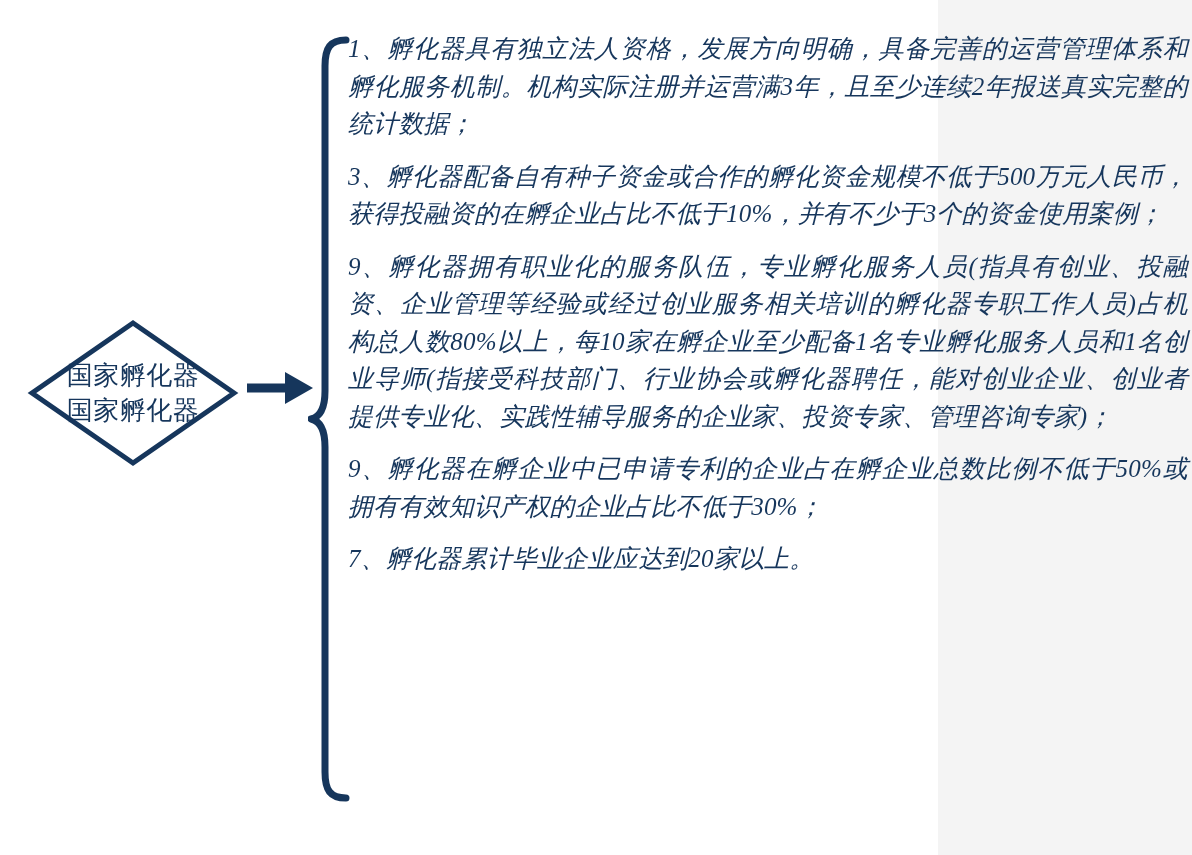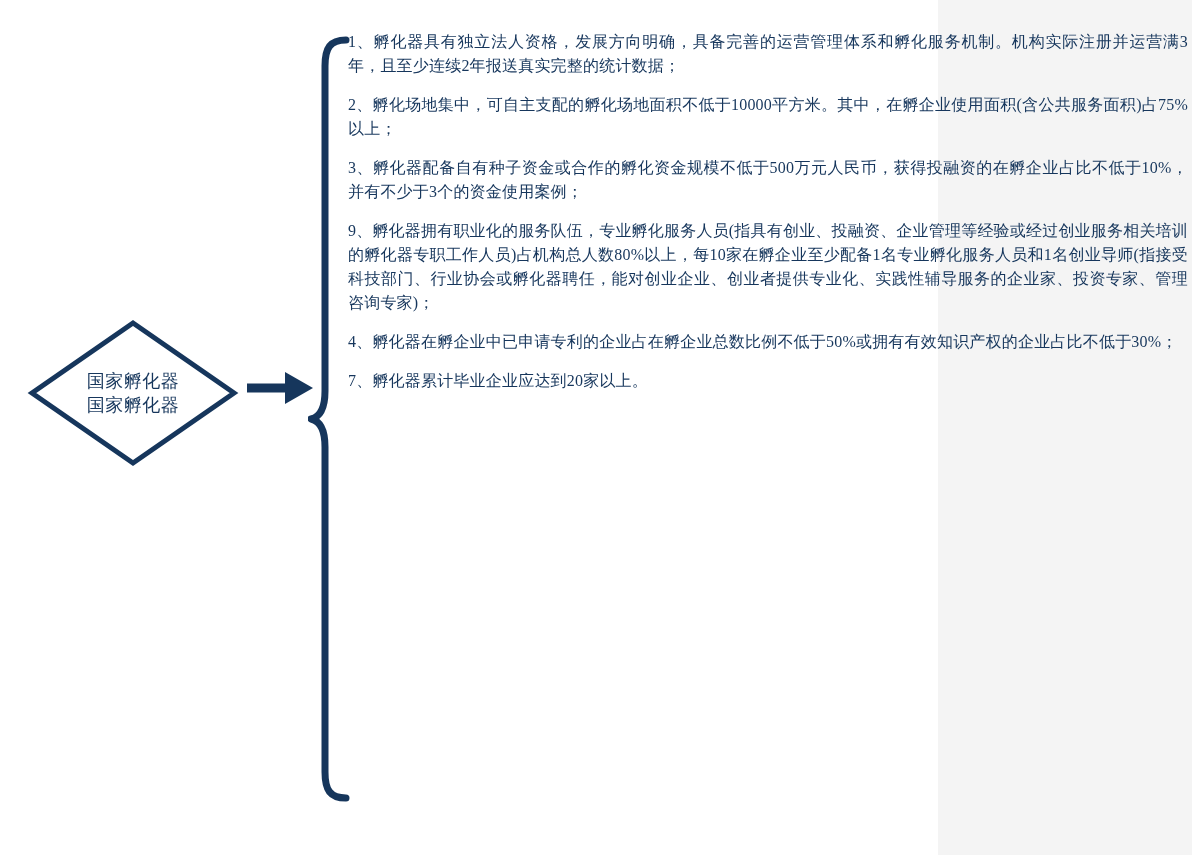--- a/index.html
+++ b/index.html
@@ -44,21 +44,21 @@
     position: absolute;
     left: 0;
     top: 0;
     width: 212px;
     height: 150px;
     display: flex;
     flex-direction: column;
     align-items: center;
     justify-content: center;
     color: #16365c;
-    font-size: 18px;
+    font-size: 26px;
     line-height: 1.35;
     letter-spacing: 0.5px;
     text-align: center;
     pointer-events: none;
   }
   
   .arrow {
     position: absolute;
     left: 245px;
     top: 358px;
@@ -75,26 +75,27 @@
   }
   
   .items {
     position: absolute;
     left: 348px;
     top: 30px;
     width: 840px;
   }
   .item {
     color: #16365c;
-    font-size: 16px;
+    font-size: 25px;
     line-height: 1.5;
     letter-spacing: 0.2px;
     margin-bottom: 15px;
     text-align: justify;
     text-justify: inter-ideograph;
+    font-style: italic;
   }
   .item:last-child {
     margin-bottom: 0;
   }
   .item-7 {
   }
 </style>
 </head>
 <body>
 
@@ -116,20 +117,19 @@
     <path d="M2,30 L44,30" stroke="#16365c" stroke-width="9" fill="none" stroke-linecap="butt"></path>
     <polygon points="40,14 68,30 40,46" fill="#16365c"></polygon>
   </svg>
 
   <svg class="brace" width="42" height="766" viewBox="0 0 42 766" preserveAspectRatio="none">
     <path d="M38,4 C22,4 17,12 17,30 L17,355 C17,372 12,381 3,383 C12,385 17,394 17,411 L17,736 C17,754 22,762 38,762" fill="none" stroke="#16365c" stroke-width="7" stroke-linecap="round" stroke-linejoin="round"></path>
   </svg>
 
   <div class="items">
     <div class="item">1、孵化器具有独立法人资格，发展方向明确，具备完善的运营管理体系和孵化服务机制。机构实际注册并运营满3年，且至少连续2年报送真实完整的统计数据；</div>
-    <div class="item">2、孵化场地集中，可自主支配的孵化场地面积不低于10000平方米。其中，在孵企业使用面积(含公共服务面积)占75%以上；</div>
     <div class="item">3、孵化器配备自有种子资金或合作的孵化资金规模不低于500万元人民币，获得投融资的在孵企业占比不低于10%，并有不少于3个的资金使用案例；</div>
     <div class="item">9、孵化器拥有职业化的服务队伍，专业孵化服务人员(指具有创业、投融资、企业管理等经验或经过创业服务相关培训的孵化器专职工作人员)占机构总人数80%以上，每10家在孵企业至少配备1名专业孵化服务人员和1名创业导师(指接受科技部门、行业协会或孵化器聘任，能对创业企业、创业者提供专业化、实践性辅导服务的企业家、投资专家、管理咨询专家)；</div>
-    <div class="item">4、孵化器在孵企业中已申请专利的企业占在孵企业总数比例不低于50%或拥有有效知识产权的企业占比不低于30%；</div>
+    <div class="item">9、孵化器在孵企业中已申请专利的企业占在孵企业总数比例不低于50%或拥有有效知识产权的企业占比不低于30%；</div>
     <div class="item item-7">7、孵化器累计毕业企业应达到20家以上。</div>
   </div>
 
 </div>
 
 </body></html>

